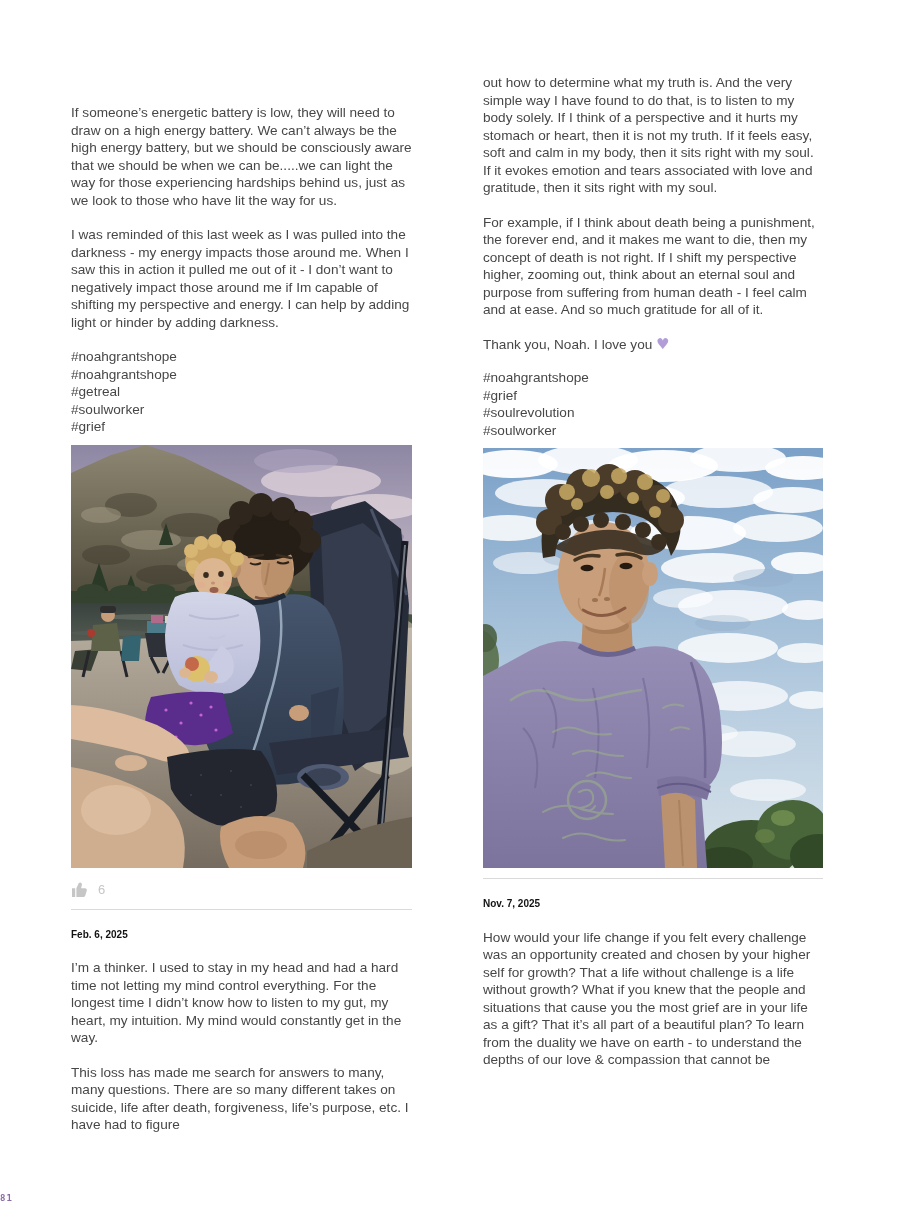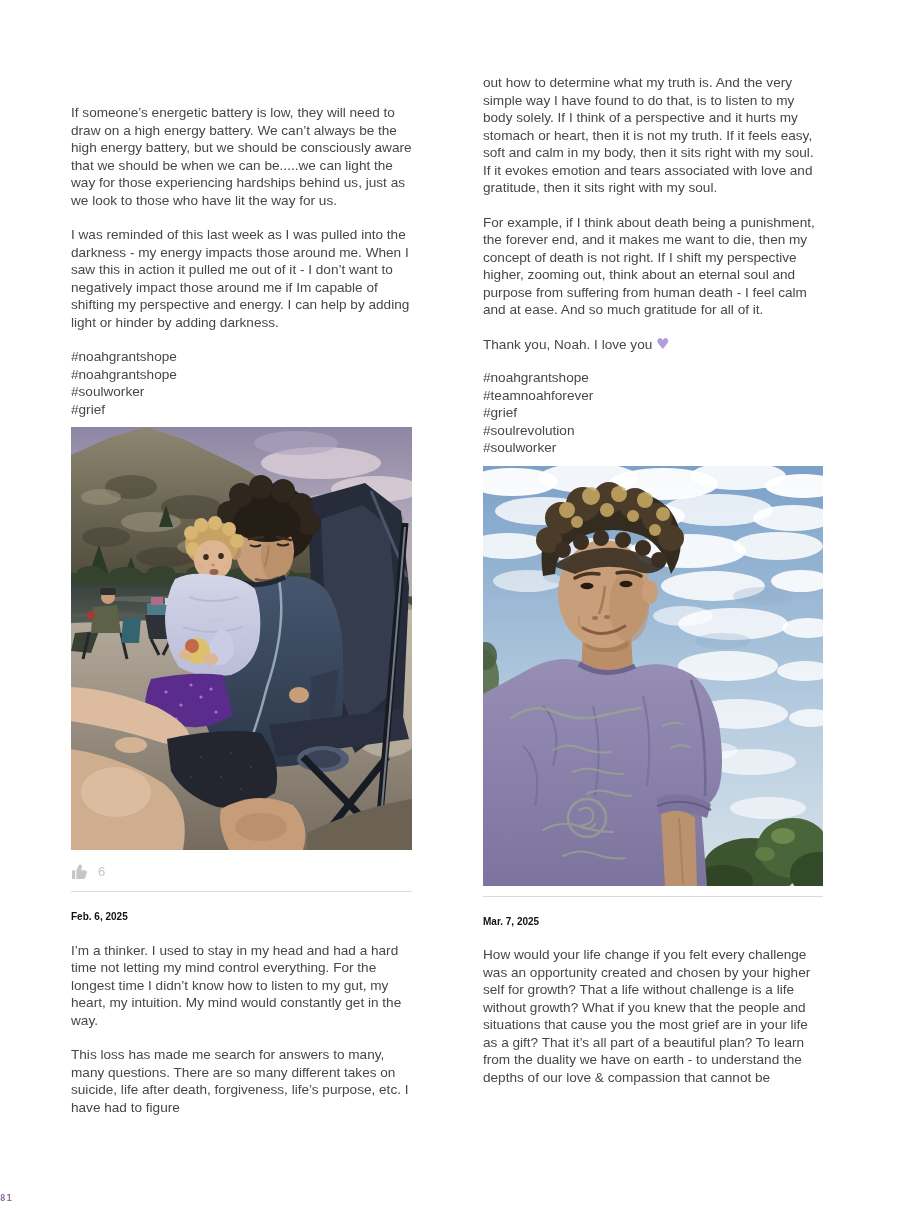--- a/index.html
+++ b/index.html
@@ -29,20 +29,21 @@
 </head>
 <body>
 
 <div class="col col-left">
   <p>If someone’s energetic battery is low, they will need to draw on a high energy battery. We can’t always be the high energy battery, but we should be consciously aware that we should be when we can be.....we can light the way for those experiencing hardships behind us, just as we look to those who have lit the way for us.</p>
   <p>I was reminded of this last week as I was pulled into the darkness - my energy impacts those around me. When I saw this in action it pulled me out of it - I don’t want to negatively impact those around me if Im capable of shifting my perspective and energy. I can help by adding light or hinder by adding darkness.</p>
 
   <div class="hashtags">
     <div>#noahgrantshope</div>
     <div>#noahgrantshope</div>
+    <div>#getreal</div>
     <div>#soulworker</div>
     <div>#grief</div>
   </div>
 
   <div class="photo-wrap">
     <svg width="341" height="423" viewBox="0 0 341 423">
       <defs>
         <linearGradient id="skyL" x1="0" y1="0" x2="0" y2="1">
           <stop offset="0" stop-color="#8e87a4"></stop>
             <stop offset="1" stop-color="#cfc4ce"></stop>
@@ -250,21 +251,20 @@
   <p>out how to determine what my truth is. And the very simple way I have found to do that, is to listen to my body solely. If I think of a perspective and it hurts my stomach or heart, then it is not my truth. If it feels easy, soft and calm in my body, then it sits right with my soul. If it evokes emotion and tears associated with love and gratitude, then it sits right with my soul.</p>
   <p>For example, if I think about death being a punishment, the forever end, and it makes me want to die, then my concept of death is not right. If I shift my perspective higher, zooming out, think about an eternal soul and purpose from suffering from human death - I feel calm and at ease. And so much gratitude for all of it.</p>
 
   <div class="love-line">
     <span>Thank you, Noah. I love you</span>
     <span class="heart">♥</span>
   </div>
 
   <div class="hashtags">
     <div>#noahgrantshope</div>
-    <div>#teamnoahforever</div>
     <div>#grief</div>
     <div>#soulrevolution</div>
     <div>#soulworker</div>
   </div>
 
   <div class="photo-wrap">
     <svg width="340" height="420" viewBox="0 0 340 420">
       <defs>
         <linearGradient id="skyP" x1="0" y1="0" x2="0" y2="1">
           <stop offset="0" stop-color="#7ba1c8"></stop>
@@ -384,18 +384,18 @@
         <path d="M60,364 q18,-10 36,-4 t34,6" stroke-width="2"></path>
         <path d="M80,390 q16,-8 32,-2 t30,4" stroke-width="2"></path>
         <circle cx="104" cy="352" r="19" stroke-width="2.5"></circle>
         <path d="M96,344 q12,-6 14,4 t-14,12 q12,6 16,-2" stroke-width="2"></path>
         <path d="M180,260 q10,-6 20,-2 M188,282 q8,-5 18,-1" stroke-width="2"></path>
       </g>
     </svg>
   </div>
 
   <div class="rule"></div>
-  <div class="date">Mar. 7, 2025</div>
+  <div class="date">Nov. 7, 2025</div>
 
   <p>How would your life change if you felt every challenge was an opportunity created and chosen by your higher self for growth? That a life without challenge is a life without growth? What if you knew that the people and situations that cause you the most grief are in your life as a gift? That it’s all part of a beautiful plan? To learn from the duality we have on earth - to understand the depths of our love &amp; compassion that cannot be</p>
 </div>
 
 <div class="pageno">81</div>
 
 </body></html>

